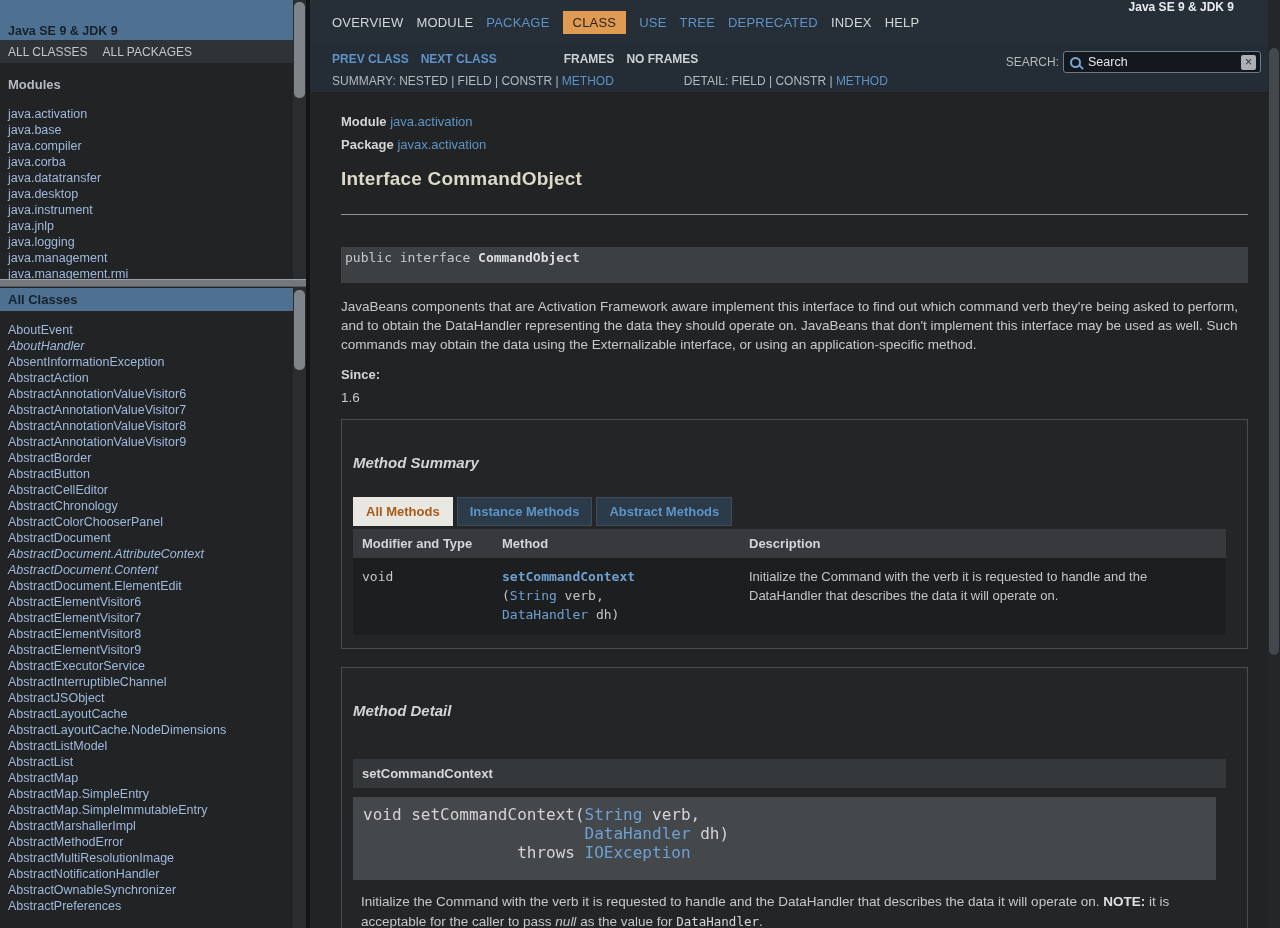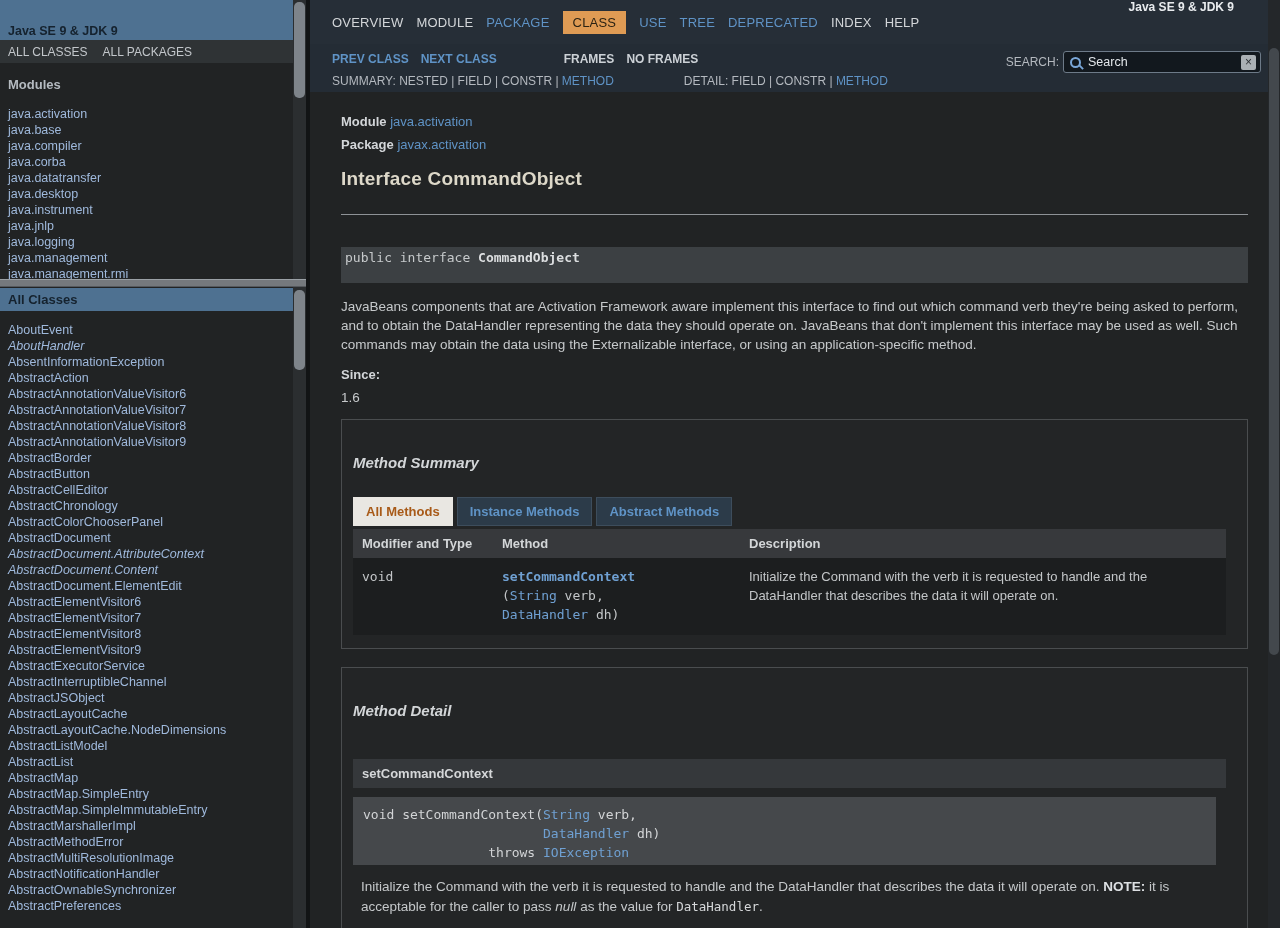--- a/index.html
+++ b/index.html
@@ -88,22 +88,22 @@
   .m-table { margin-top:3px; width:873px; border-collapse:collapse; table-layout:fixed; }
   .m-table th { background:#37393c; color:#d3d6d8; font-size:13px; font-weight:bold; text-align:left; padding:7px 9px; }
   .m-table td { background:#1c1e1f; padding:9px 9px 11px 9px; vertical-align:top; font-size:13px; color:#c3c6c8; line-height:19px; }
   .mono { font-family:"DejaVu Sans Mono", monospace; font-size:13px; color:#c7cacc; }
   .mlink { color:#6fa0d2; cursor:pointer; }
   .bold { font-weight:bold; }
 
   .detail-box { margin-top:18px; padding-bottom:60px; }
   .caption { margin-top:40px; width:873px; background:#35383b; color:#d5d7d9; font-weight:bold;
              font-size:13px; padding:7px 9px; }
-  .code { margin-top:9px; width:863px; background:#45484b; padding:8px 0 3px 10px;
-          font-family:"DejaVu Sans Mono", monospace; font-size:13px; line-height:19px; color:#d2d4d6; }
+  .code { margin-top:9px; width:863px; background:#45484b; padding:8px 0 18px 10px;
+          font-family:"DejaVu Sans Mono", monospace; font-size:16px; line-height:19px; color:#d2d4d6; }
   .d-desc { margin:12px 10px 0 8px; font-size:13.5px; line-height:19.5px; color:#c5c8ca; }
   .note { font-weight:bold; color:#dde0e3; }
   .ital { font-style:italic; }
   .mono-inline { font-family:"DejaVu Sans Mono", monospace; font-size:12.5px; color:#d5d7d9; }
   .params { margin:16px 0 0 8px; font-size:13px; }
 </style>
 </head>
 <body>
 
 <div class="frame-top">

